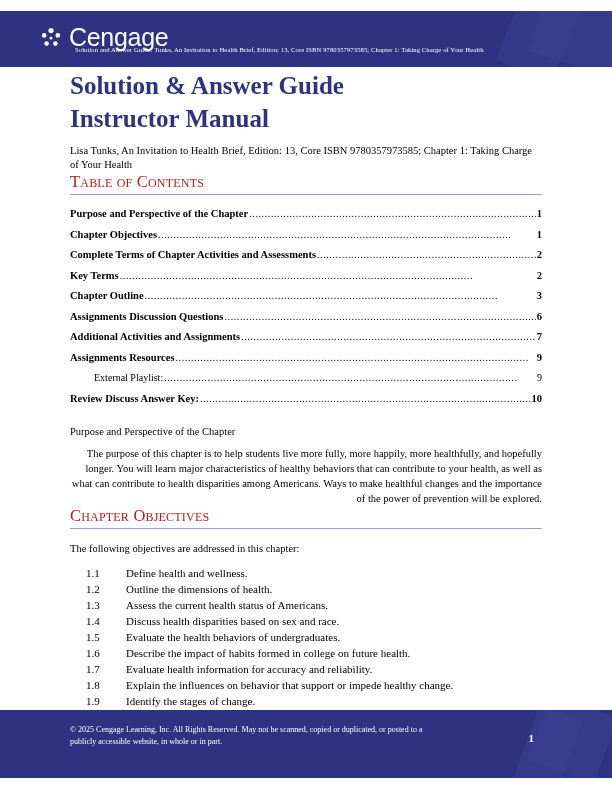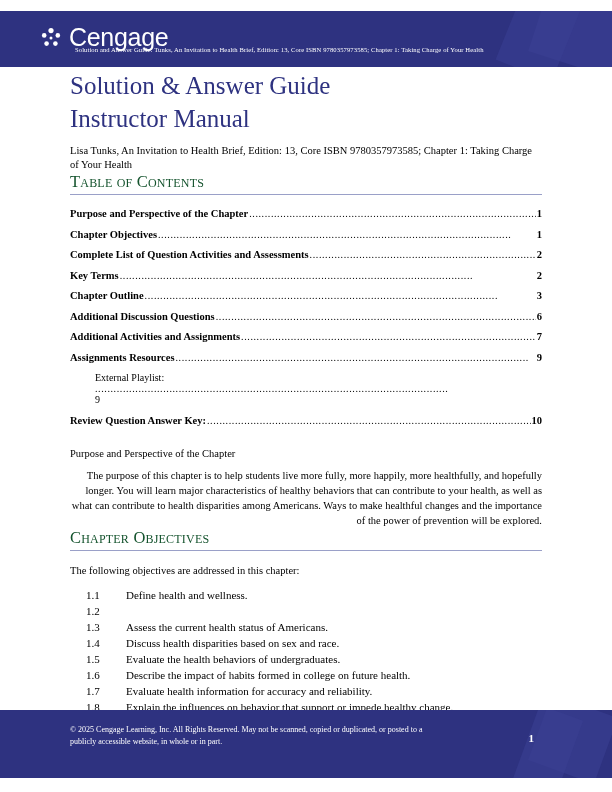--- a/index.html
+++ b/index.html
@@ -84,35 +84,35 @@
     position: absolute;
     left: 70px;
     top: 70px;
     width: 472px;
   }
 
   h1.doc-title {
     font-family: "Liberation Serif", serif;
     color: #2e3280;
     font-size: 25px;
-    font-weight: normal;
+    font-weight: bold;
     margin: 0;
     line-height: 1.3;
   }
   h1.doc-title .line2 { display: block; }
 
   .subtitle {
     font-size: 10.5px;
     line-height: 1.35;
     margin-top: 9px;
     color: #000;
   }
 
   h2.section-head {
-    color: #14532d;
+    color: #b91c1c;
     font-size: 16.5px;
     font-weight: normal;
     margin: 0;
     padding: 0 0 2px 0;
     border-bottom: 1.2px solid #9aa0c8;
     font-variant: small-caps;
     letter-spacing: 0.2px;
   }
   .sec-toc { margin-top: 24px; }
   .sec-obj { margin-top: 24px; }
@@ -126,21 +126,20 @@
     align-items: baseline;
     font-size: 10.5px;
     font-weight: bold;
     margin-bottom: 9.5px;
     white-space: nowrap;
   }
   .toc-row.sub {
     font-weight: normal;
     padding-left: 24px;
     font-size: 10px;
-    flex-direction: column;
   }
   .toc-label { flex: 0 0 auto; }
   .toc-dots {
     flex: 1 1 auto;
     overflow: hidden;
     white-space: nowrap;
     margin: 0 1px;
     font-weight: normal;
     letter-spacing: 0.6px;
     font-size: 10px;
@@ -269,39 +268,39 @@
         <span class="toc-page">1</span>
       </div>
 
       <div class="toc-row">
         <span class="toc-label">Chapter Objectives</span>
         <span class="toc-dots">..................................................................................................................</span>
         <span class="toc-page">1</span>
       </div>
 
       <div class="toc-row">
-        <span class="toc-label">Complete List of Question Activities and Assessments</span>
+        <span class="toc-label">Complete Terms of Chapter Activities and Assessments</span>
         <span class="toc-dots">..................................................................................................................</span>
         <span class="toc-page">2</span>
       </div>
 
       <div class="toc-row">
         <span class="toc-label">Key Terms</span>
         <span class="toc-dots">..................................................................................................................</span>
         <span class="toc-page">2</span>
       </div>
 
       <div class="toc-row">
         <span class="toc-label">Chapter Outline</span>
         <span class="toc-dots">..................................................................................................................</span>
         <span class="toc-page">3</span>
       </div>
 
       <div class="toc-row">
-        <span class="toc-label">Additional Discussion Questions</span>
+        <span class="toc-label">Assignments Discussion Questions</span>
         <span class="toc-dots">..................................................................................................................</span>
         <span class="toc-page">6</span>
       </div>
 
       <div class="toc-row">
         <span class="toc-label">Additional Activities and Assignments</span>
         <span class="toc-dots">..................................................................................................................</span>
         <span class="toc-page">7</span>
       </div>
 
@@ -311,41 +310,42 @@
         <span class="toc-page">9</span>
       </div>
 
       <div class="toc-row sub">
         <span class="toc-label">External Playlist:</span>
         <span class="toc-dots">..................................................................................................................</span>
         <span class="toc-page">9</span>
       </div>
 
       <div class="toc-row">
-        <span class="toc-label">Review Question Answer Key:</span>
+        <span class="toc-label">Review Discuss Answer Key:</span>
         <span class="toc-dots">..................................................................................................................</span>
         <span class="toc-page">10</span>
       </div>
 
     </div>
 
     <div class="para-head">Purpose and Perspective of the Chapter</div>
     <div class="para">The purpose of this chapter is to help students live more fully, more happily, more healthfully, and hopefully longer. You will learn major characteristics of healthy behaviors that can contribute to your health, as well as what can contribute to health disparities among Americans. Ways to make healthful changes and the importance of the power of prevention will be explored.</div>
 
     <h2 class="section-head sec-obj">Chapter Objectives</h2>
 
     <div class="obj-intro">The following objectives are addressed in this chapter:</div>
 
     <div class="obj-list">
       <div class="obj-item">
         <span class="obj-num">1.1</span>
         <span class="obj-text">Define health and wellness.</span>
       </div>
       <div class="obj-item">
         <span class="obj-num">1.2</span>
+        <span class="obj-text">Outline the dimensions of health.</span>
       </div>
       <div class="obj-item">
         <span class="obj-num">1.3</span>
         <span class="obj-text">Assess the current health status of Americans.</span>
       </div>
       <div class="obj-item">
         <span class="obj-num">1.4</span>
         <span class="obj-text">Discuss health disparities based on sex and race.</span>
       </div>
       <div class="obj-item">

